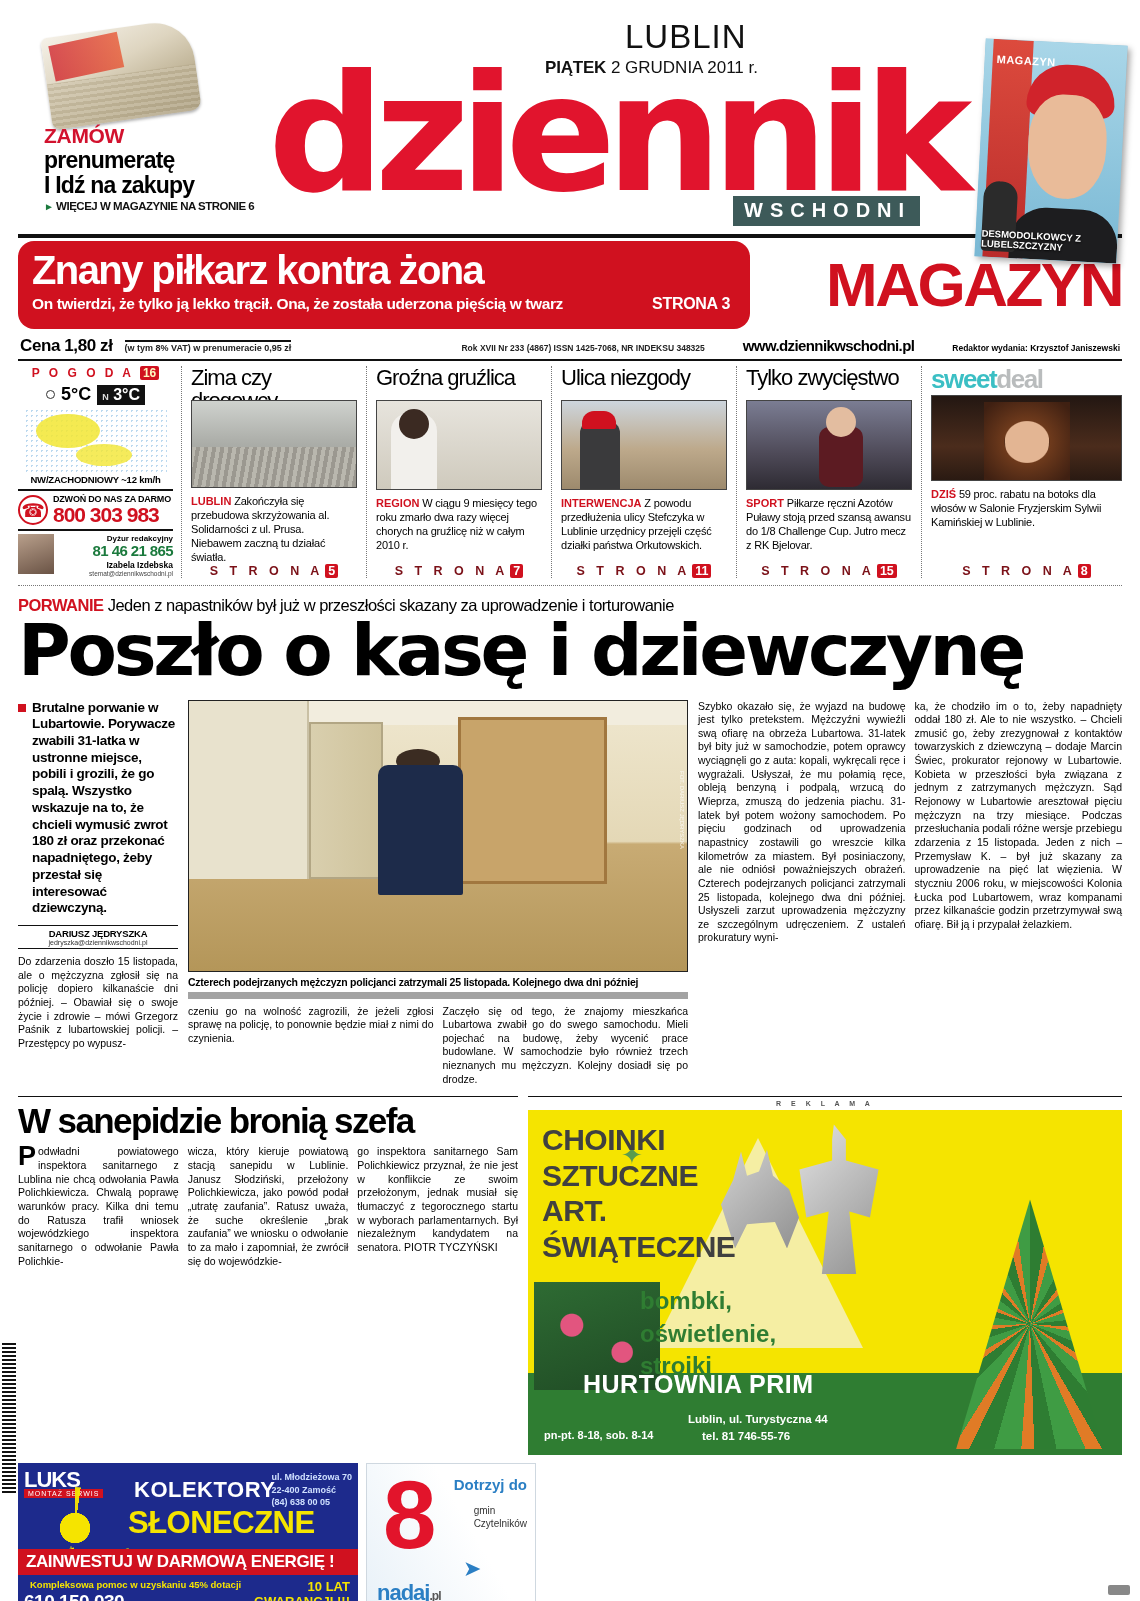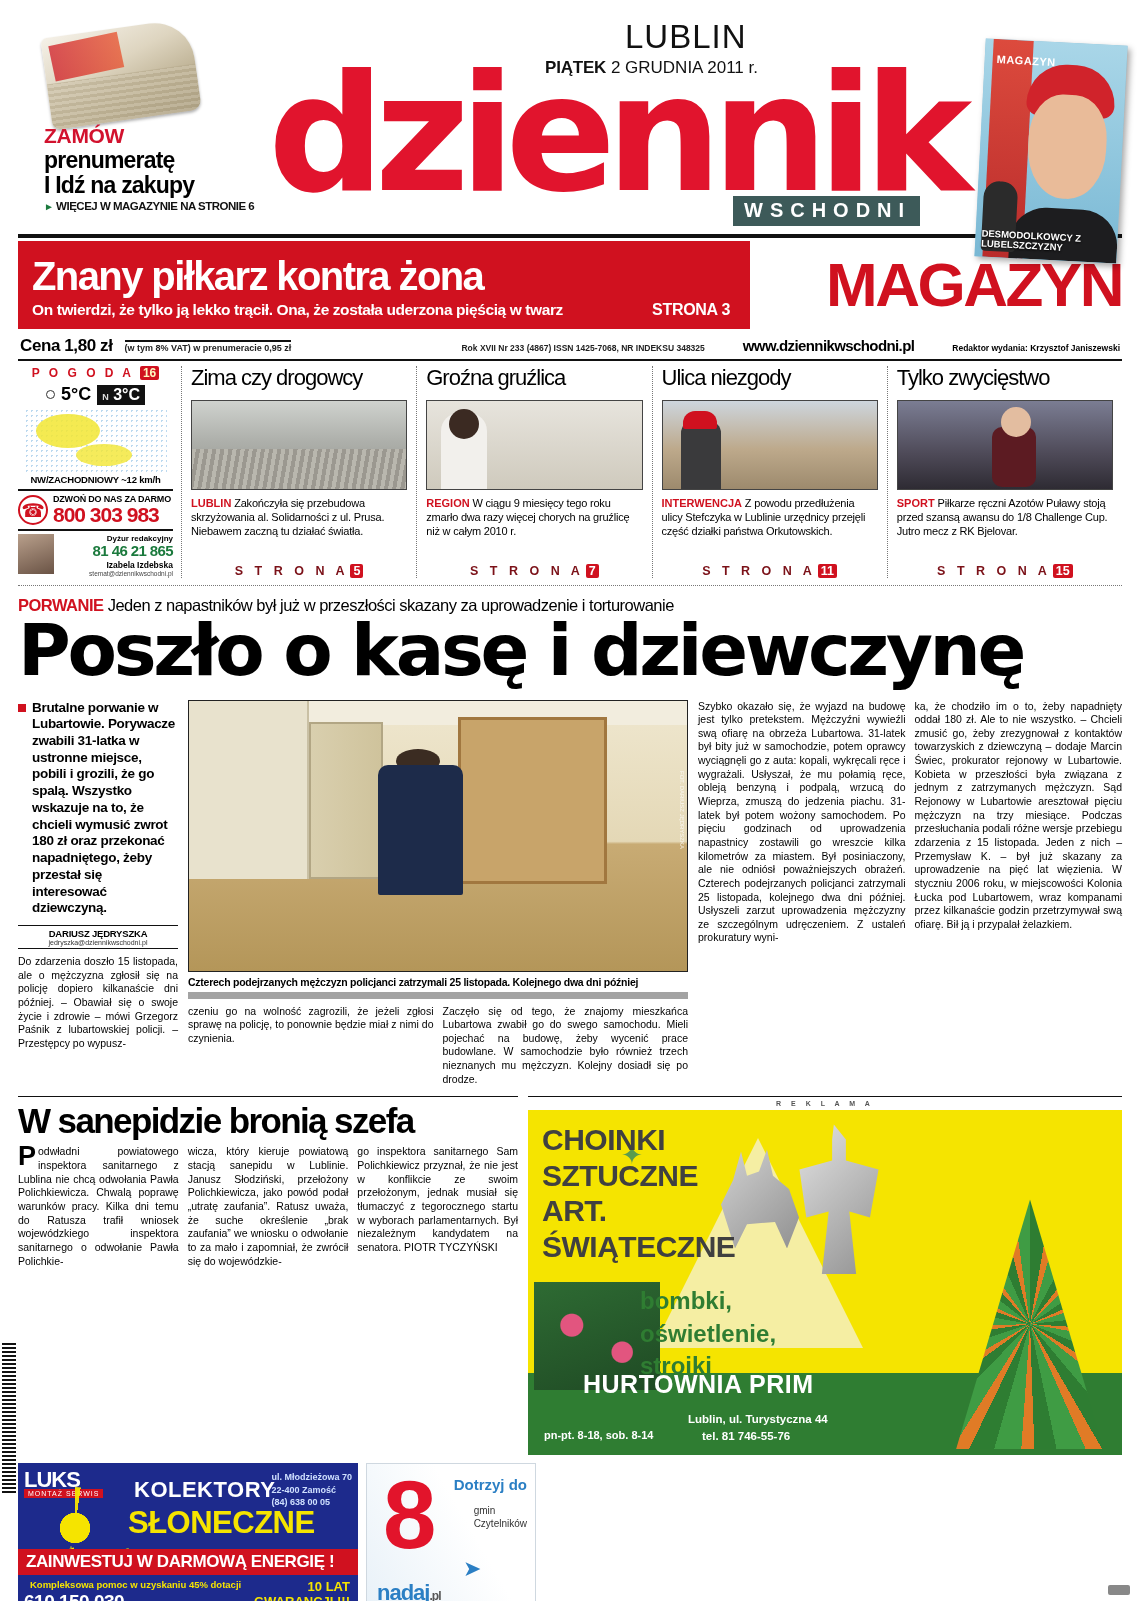--- a/index.html
+++ b/index.html
@@ -67,21 +67,21 @@
   .mag-cover .mic{position:absolute;left:6px;bottom:6px;width:34px;height:70px;background:#2b2b2b;border-radius:16px 16px 4px 4px;}
   .mag-cover .face{position:absolute;left:48px;top:52px;width:78px;height:104px;border-radius:42% 42% 48% 48%;background:#e9bb99;}
   .mag-cover .hat{position:absolute;left:44px;top:22px;width:88px;height:52px;border-radius:44px 44px 14px 14px;background:#d0232b;}
   .mag-cover .body{position:absolute;left:34px;bottom:0;width:108px;height:52px;background:#1d1d1f;border-radius:36px 36px 0 0;}
   .mag-cover .magword{position:absolute;left:12px;top:14px;color:#fff;font-size:11px;font-weight:800;letter-spacing:.5px;}
   .mag-cover .cap{position:absolute;left:6px;bottom:8px;right:4px;color:#fff;font-size:9.5px;font-weight:800;line-height:1.05;text-shadow:0 1px 2px #000;}
 
   
   .red-rule { height:4px; background:#111; margin-top:2px;}
   .banner { display:flex; height:88px; margin-top:3px; }
-  .banner-left { flex:1; background:#d0111f; color:#fff; padding:14px 14px 0 14px; position:relative;}
+  .banner-left { flex:1; background:#d0111f; color:#fff; padding:8px 14px 0 14px; position:relative;border-radius:16px;}
   .banner-title { font-size:40px; font-weight:800; letter-spacing:-1.6px; line-height:1.05;}
   .banner-sub { display:flex; justify-content:space-between; align-items:flex-end; margin-top:4px;}
   .banner-sub .txt{ font-size:15.5px; font-weight:700; letter-spacing:-.4px;}
   .banner-sub .pg{ font-size:16px; font-weight:800; letter-spacing:-.3px; padding-right:6px;}
   .banner-right { width:372px; background:#fff; display:flex; align-items:center; justify-content:flex-end; }
   .mag-word { font-size:62px; font-weight:800; color:#d0111f; letter-spacing:-2.5px; line-height:1; }
 
   
   .infobar { display:flex; align-items:baseline; gap:12px; border-bottom:2px solid #111; padding:4px 2px 3px 2px; margin-top:3px;}
   .price { font-size:17px; font-weight:800; letter-spacing:-.4px;}
@@ -387,20 +387,31 @@
       <div class="teaser-img ti4"></div>
       <div class="teaser-body">
         <span class="tag">SPORT</span>
         <span>Piłkarze ręczni Azotów Puławy stoją przed szansą awansu do 1/8 Challenge Cup. Jutro mecz z RK Bjelovar.</span>
       </div>
       <div class="strona">
         <span>S T R O N A</span><span class="num">15</span>
       </div>
     </div>
 
+    <div class="deal">
+      <div class="deal-logo"><span class="s">sweet</span><span class="d">deal</span></div>
+      <div class="deal-img"></div>
+      <div class="teaser-body">
+        <span class="tag">DZIŚ</span>
+        <span>59 proc. rabatu na botoks dla włosów w Salonie Fryzjerskim Sylwii Kamińskiej w Lublinie.</span>
+      </div>
+      <div class="strona">
+        <span>S T R O N A</span><span class="num">8</span>
+      </div>
+    </div>
   </div>
 
   <div class="mainrule"></div>
 
   <div class="kicker">
     <span class="k">PORWANIE</span>
     <span>Jeden z napastników był już w przeszłości skazany za uprowadzenie i torturowanie</span>
   </div>
   <div class="headline">Poszło o kasę i dziewczynę</div>
 

